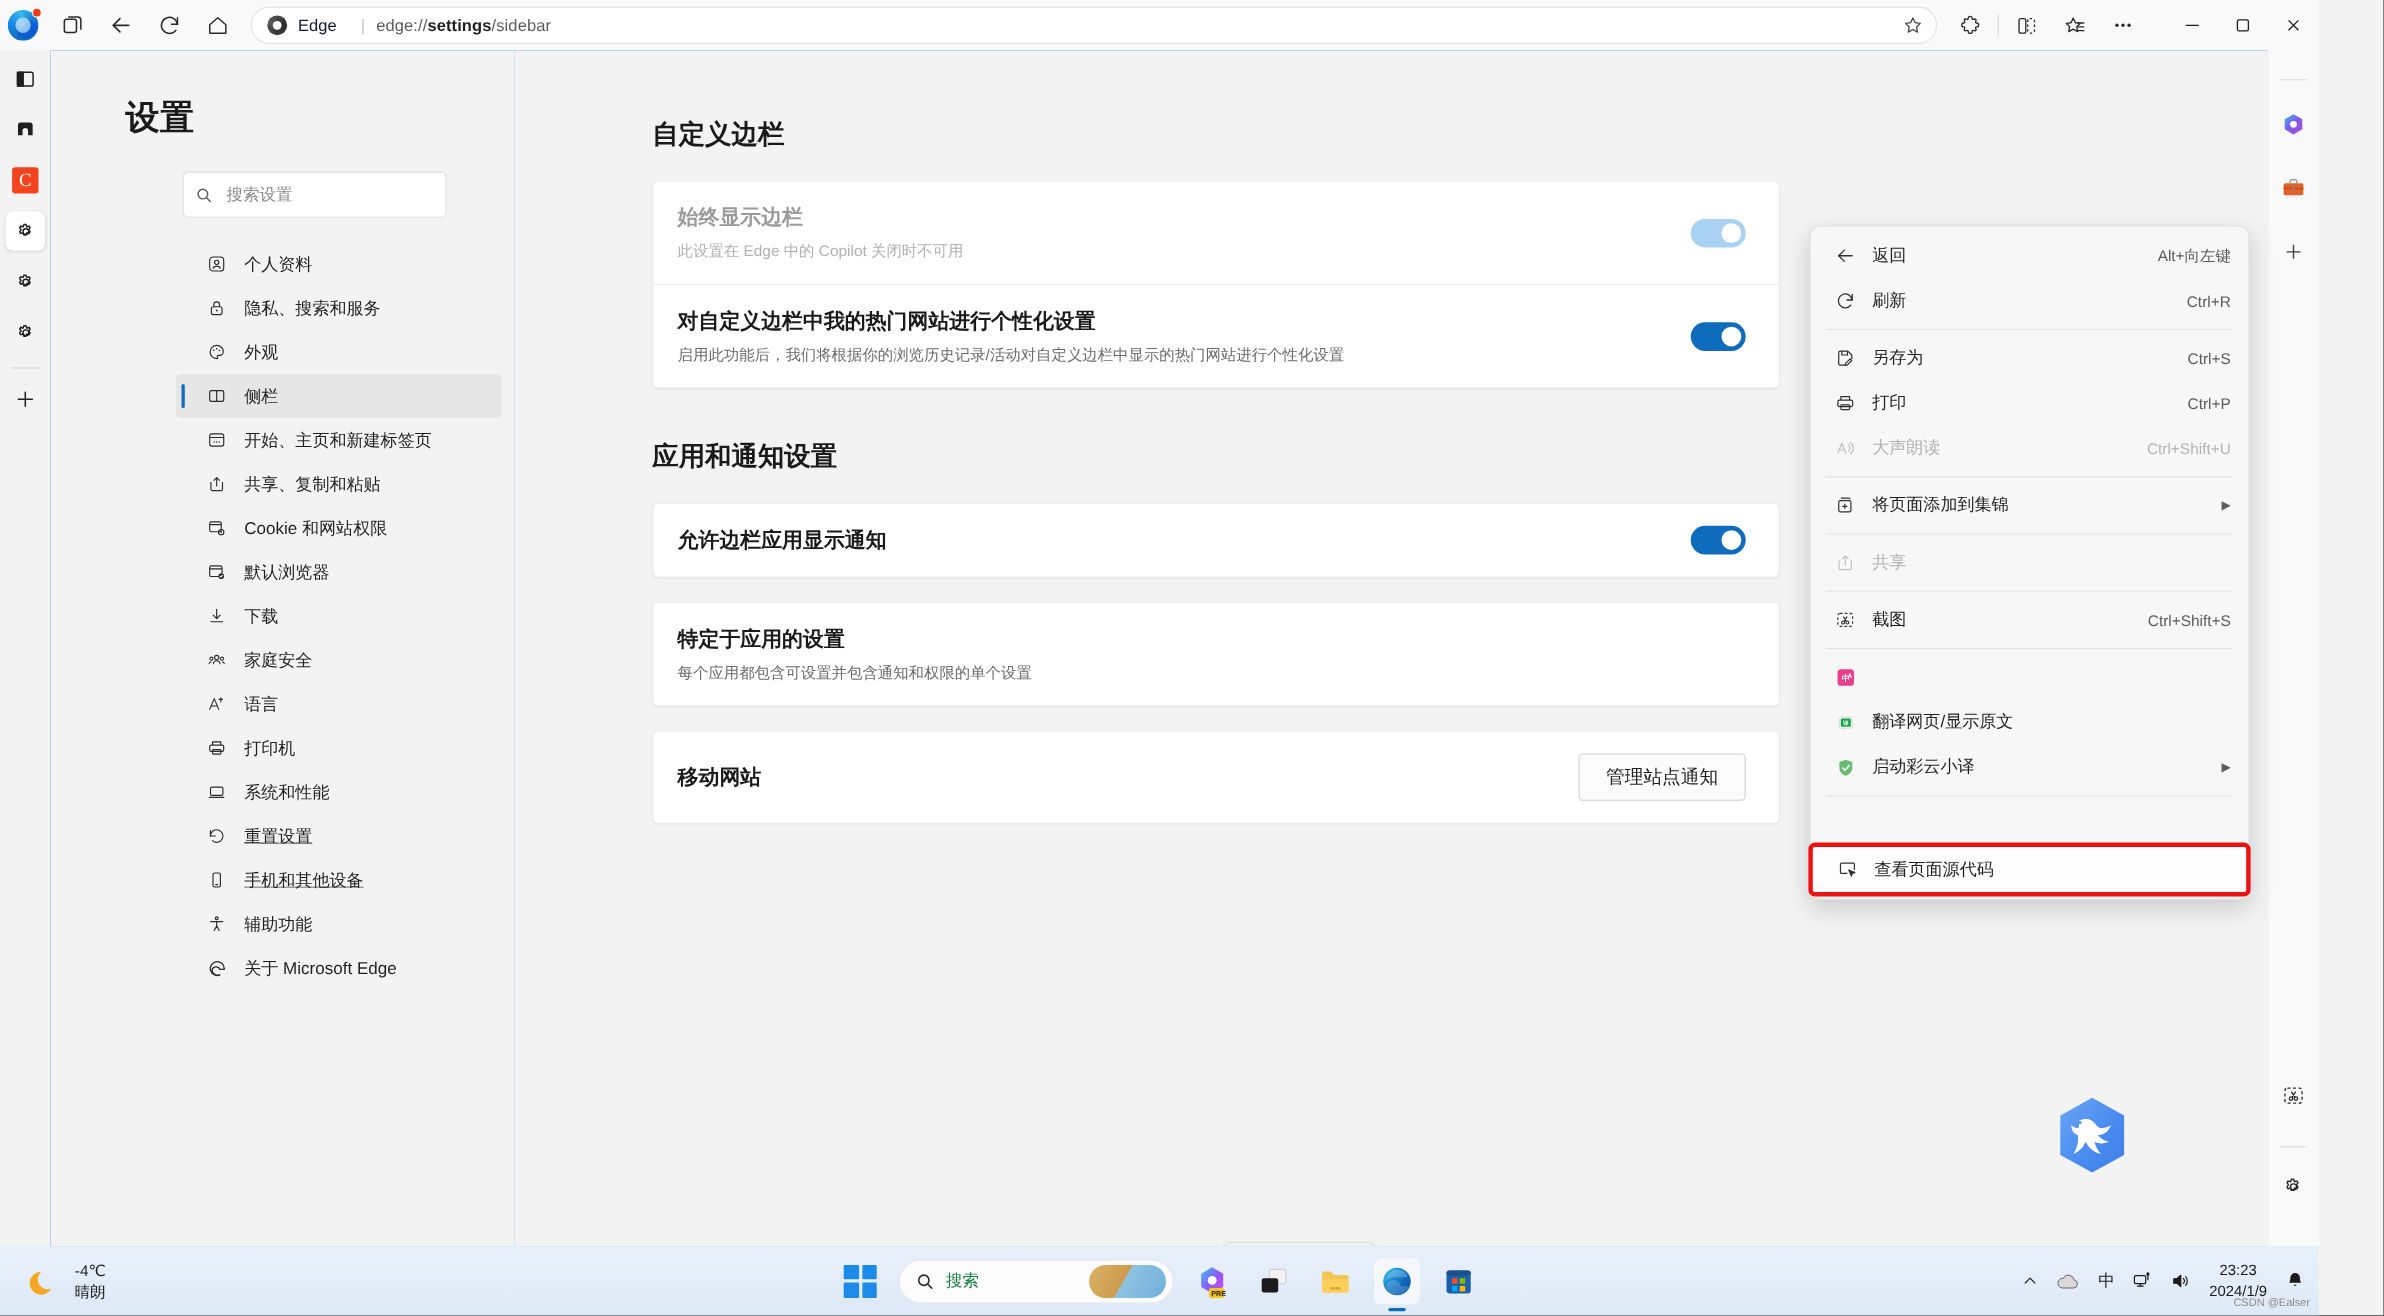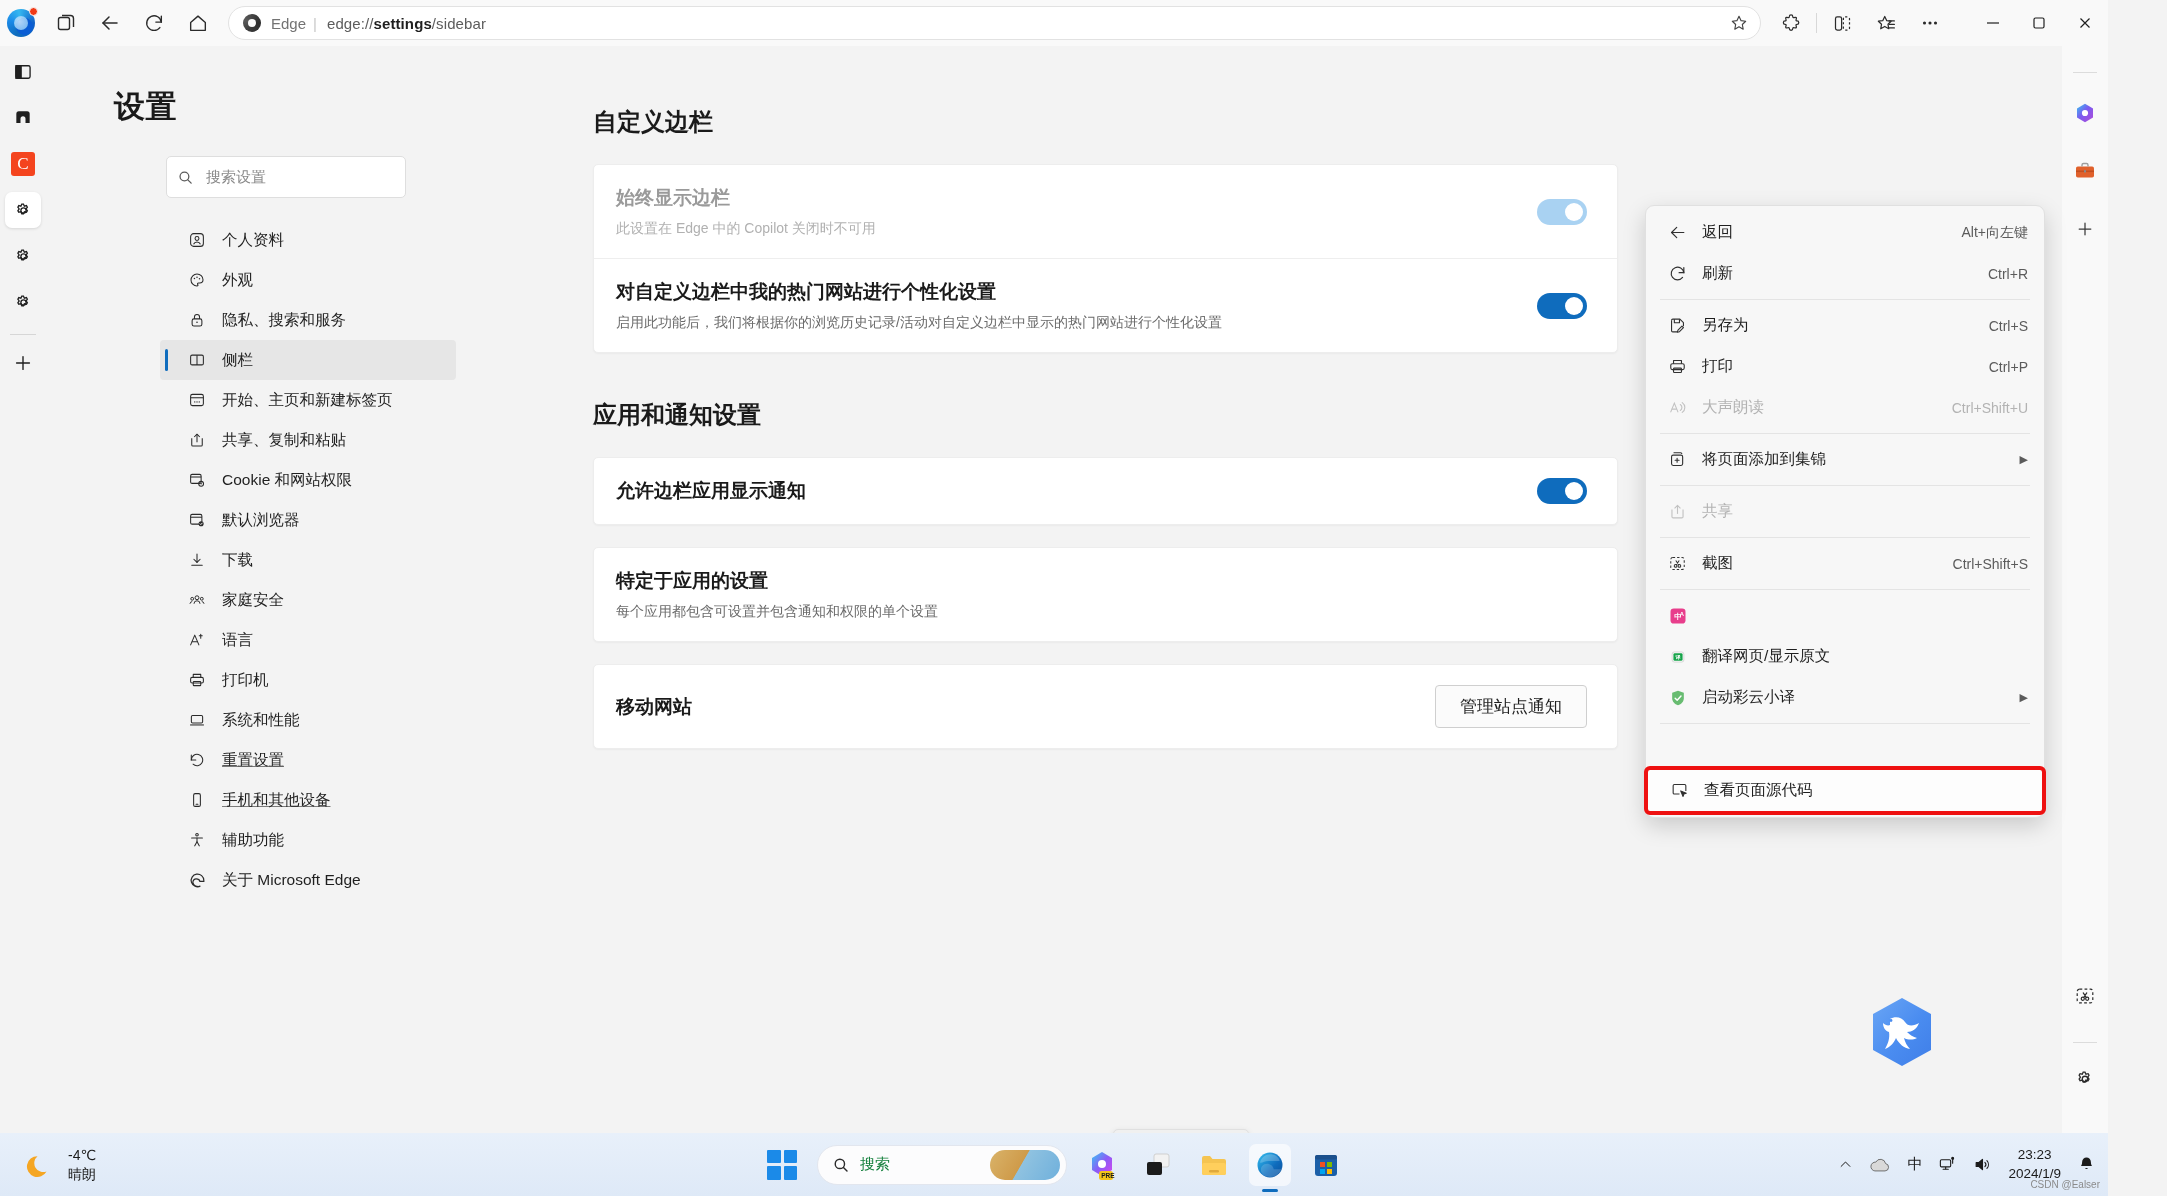--- a/index.html
+++ b/index.html
@@ -69,21 +69,21 @@
   .ab-site-icon { width: 22px; height: 22px; display:flex; align-items:center; justify-content:center; margin-right: 8px;}
   .ab-site-icon .minilogo {
     width: 18px; height: 18px; border-radius: 50%;
     background: conic-gradient(from 200deg at 50% 50%, #3a3a3a 0deg, #5a5a5a 90deg, #2b2b2b 250deg, #3a3a3a 360deg);
     position: relative;
   }
   .ab-site-icon .minilogo::after {
     content:""; position:absolute; left:5px; top:5px; width:8px;height:8px;border-radius:50%;
     background:#f9f9f9;
   }
-  .ab-brand { font-size: 15px; color: #737373; margin-right: 7px; }
+  .ab-brand { font-size: 15px; color: #0f172a; margin-right: 22px; }
   .ab-sep { color: #c8c8c8; margin-right: 10px; font-size: 15px; }
   .ab-url { font-size: 15px; color: #5c5c5c; letter-spacing: .1px; }
   .ab-url b { color: #1f1f1f; font-weight: 600; }
   .ab-star { margin-left: auto; width: 30px; height: 30px; display:flex;align-items:center;justify-content:center;color:#444;}
 
   .tb-right { display: flex; align-items: center; }
   .tb-div { width: 1px; height: 20px; background: #d8d8d8; margin: 0 3px; }
   .wincontrols { display: flex; align-items: center; margin-left: 18px; }
   .wc { width: 46px; height: 46px; display: flex; align-items: center; justify-content: center; color: #1f1f1f; }
 
@@ -464,38 +464,38 @@
                   <circle cx="12" cy="10" r="2.6"></circle>
                   <path d="M7.4 17.6a5 5 0 0 1 9.2 0"></path>
               </svg>
             </span>
             <span class="nl">个人资料</span>
           </div>
 
           <div class="nav-item">
             <span class="ni">
               <svg width="18" height="18" viewBox="0 0 24 24" fill="none" stroke="currentColor" stroke-width="1.4">
+                <rect x="5.5" y="10.5" width="13" height="9.5" rx="2.5"></rect>
+                  <path d="M8.6 10.5V8a3.4 3.4 0 0 1 6.8 0v2.5"></path>
+                  <circle cx="12" cy="15" r="1.1" fill="currentColor" stroke="none"></circle>
+              </svg>
+            </span>
+            <span class="nl">隐私、搜索和服务</span>
+          </div>
+
+          <div class="nav-item">
+            <span class="ni">
+              <svg width="18" height="18" viewBox="0 0 24 24" fill="none" stroke="currentColor" stroke-width="1.4">
                 <path d="M12 4a8 8 0 1 0 0 16c1.4 0 1.6-1 1-1.8-.7-.9-.2-2.2 1-2.2h1.6A4.4 4.4 0 0 0 20 11.6C20 7.4 16.4 4 12 4z"></path>
                 <circle cx="8.6" cy="10" r="1" fill="currentColor" stroke="none"></circle>
                   <circle cx="12" cy="8.2" r="1" fill="currentColor" stroke="none"></circle>
                   <circle cx="15.3" cy="10.2" r="1" fill="currentColor" stroke="none"></circle>
               </svg>
             </span>
             <span class="nl">外观</span>
-          </div>
-
-          <div class="nav-item">
-            <span class="ni">
-              <svg width="18" height="18" viewBox="0 0 24 24" fill="none" stroke="currentColor" stroke-width="1.4">
-                <rect x="5.5" y="10.5" width="13" height="9.5" rx="2.5"></rect>
-                  <path d="M8.6 10.5V8a3.4 3.4 0 0 1 6.8 0v2.5"></path>
-                  <circle cx="12" cy="15" r="1.1" fill="currentColor" stroke="none"></circle>
-              </svg>
-            </span>
-            <span class="nl">隐私、搜索和服务</span>
           </div>
 
           <div class="nav-item selected">
             <span class="ni">
               <svg width="18" height="18" viewBox="0 0 24 24" fill="none" stroke="currentColor" stroke-width="1.4">
                 <rect x="3.5" y="5.5" width="17" height="13" rx="2"></rect>
                   <path d="M12 5.5v13"></path>
               </svg>
             </span>
             <span class="nl">侧栏</span>

